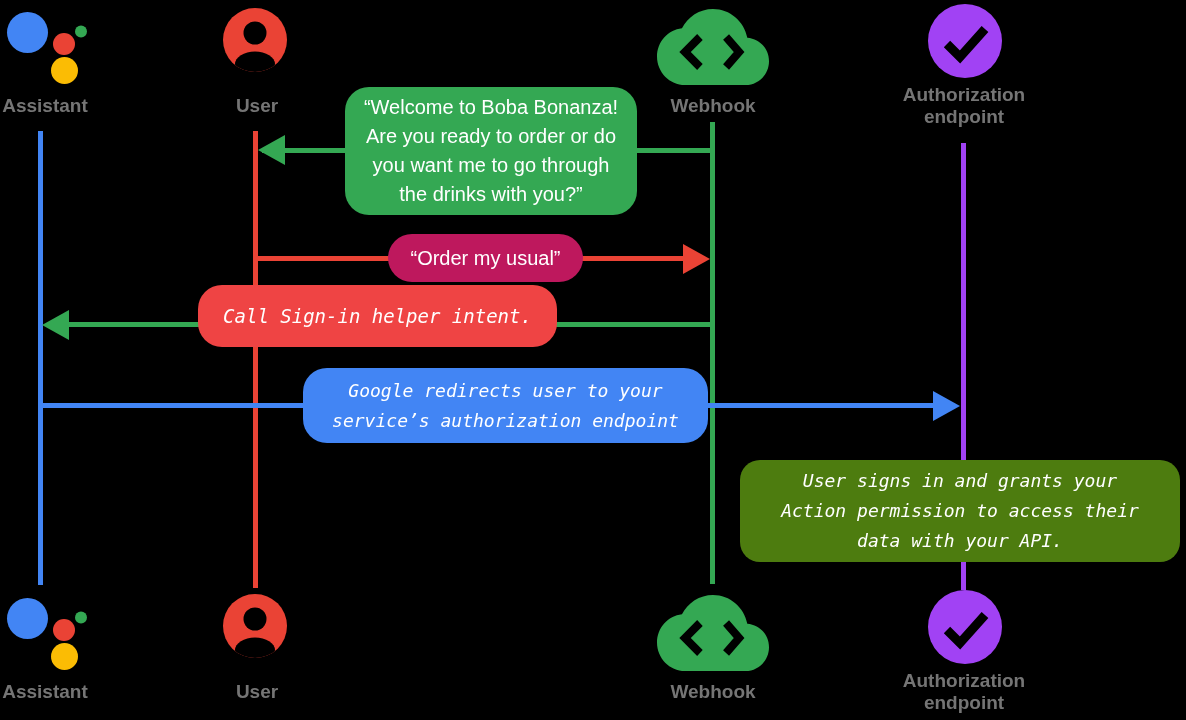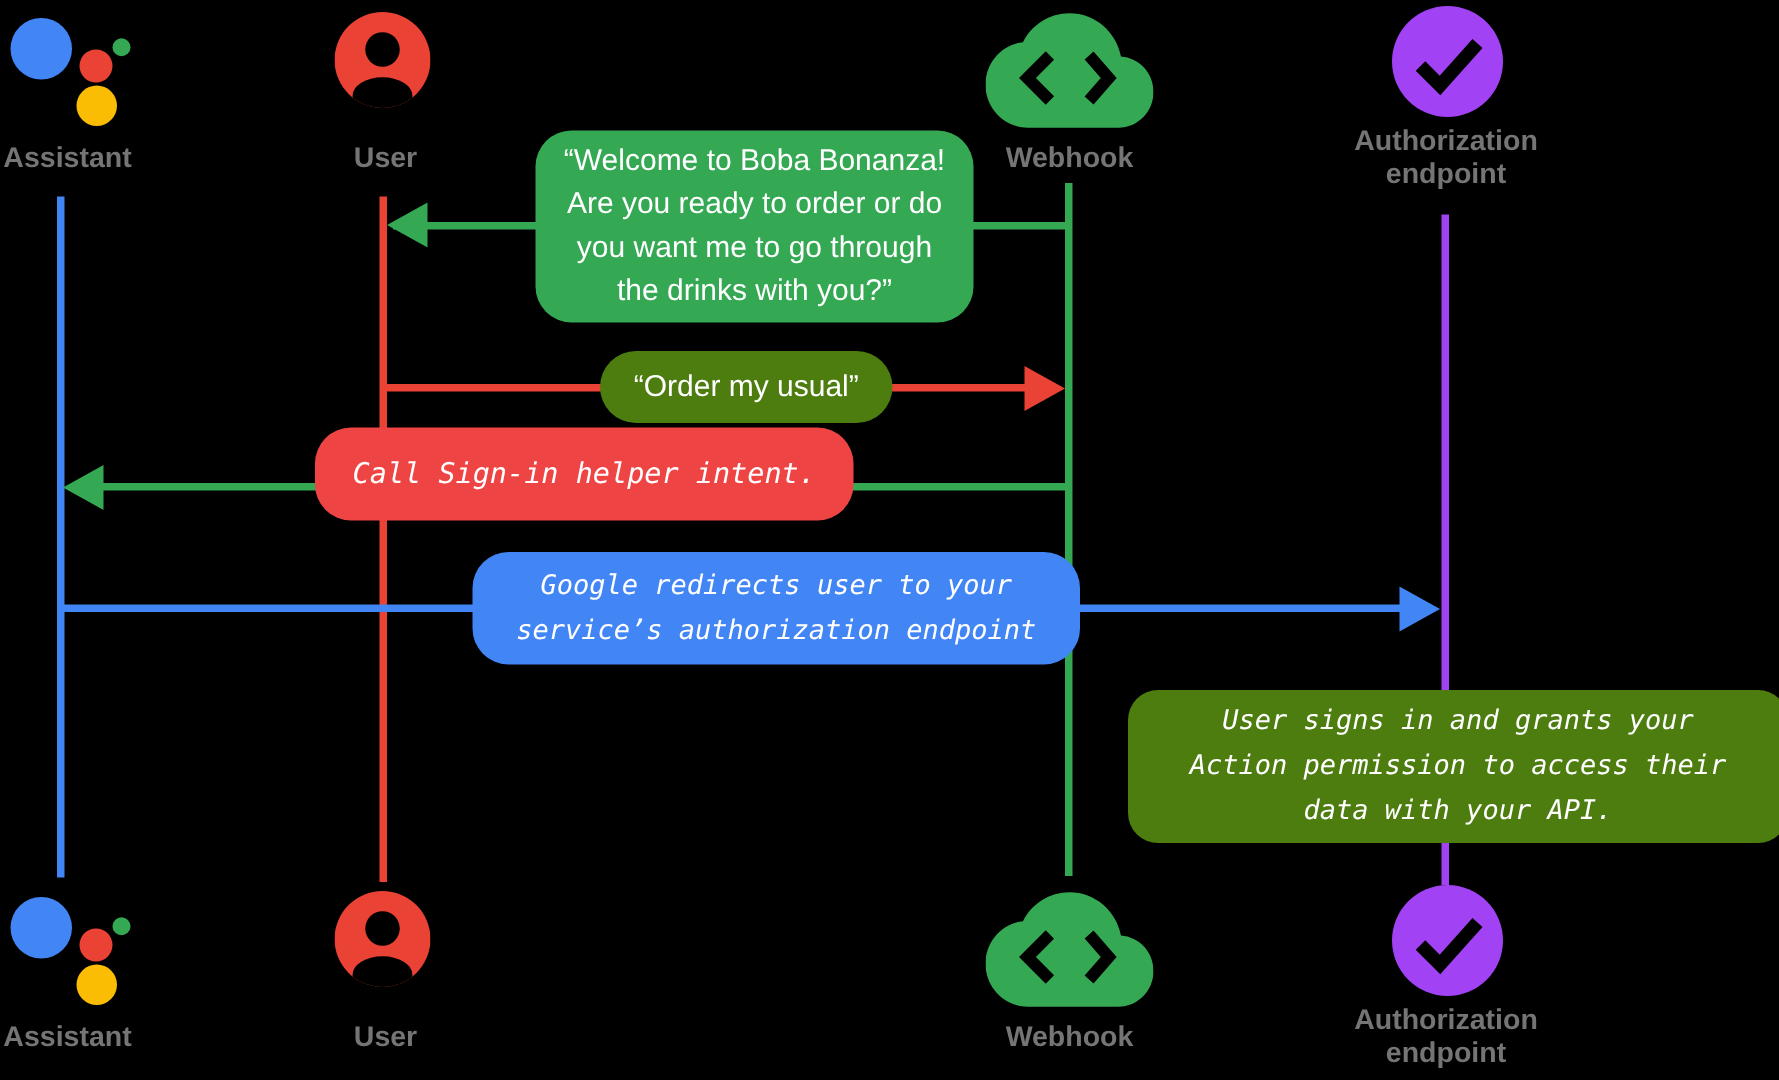--- a/index.html
+++ b/index.html
@@ -16,42 +16,42 @@
   .lifeline { position:absolute; width:5px; }
   .msg-line { position:absolute; height:5px; }
   .arrowhead {
     position:absolute; width:0; height:0;
     border-top:15px solid transparent; border-bottom:15px solid transparent;
   }
   .head-left  { border-right:27px solid; }
   .head-right { border-left:27px solid; }
   .bubble {
     position:absolute; display:flex; align-items:center; justify-content:center;
-    text-align:center; color:#fff; border-radius:24px; white-space:pre-line;margin-left:12px;
+    text-align:center; color:#fff; border-radius:24px; white-space:pre-line;
   }
   .speech { font-family:"Liberation Sans", sans-serif; }
   .code   { font-family:"DejaVu Sans Mono", monospace; font-style:italic; }
 
   
   #ll-assistant { left:38px;  top:131px; height:454px; background:#4285F4; }
   #ll-user      { left:253px; top:131px; height:457px; background:#EA4335; }
   #ll-webhook   { left:710px; top:122px; height:462px; background:#34A853; }
   #ll-auth      { left:961px; top:143px; height:447px; background:#A142F4; }
 
   
   #line-welcome { left:262px; top:148px; width:450px; background:#34A853; }
   #head-welcome { left:258px; top:135px; border-right-color:#34A853; }
   #bubble-welcome { left:345px; top:87px; width:292px; height:128px;
                     background:#34A853; font-size:20px; line-height:29px; }
 
   
   #line-order { left:255px; top:256px; width:430px; background:#EA4335; }
   #head-order { left:683px; top:244px; border-left-color:#EA4335; }
   #bubble-order { left:388px; top:234px; width:195px; height:48px;
-                  background:#4d7c0f; font-size:20px; }
+                  background:#be185d; font-size:20px; }
 
   
   #line-signin { left:66px; top:322px; width:646px; background:#34A853; }
   #head-signin { left:42px; top:310px; border-right-color:#34A853; }
   #bubble-signin { left:198px; top:285px; width:359px; height:62px;
                    background:#ef4444; font-size:19px; }
 
   
   #line-redirect { left:42px; top:403px; width:895px; background:#4285F4; }
   #head-redirect { left:933px; top:391px; border-left-color:#4285F4; }

